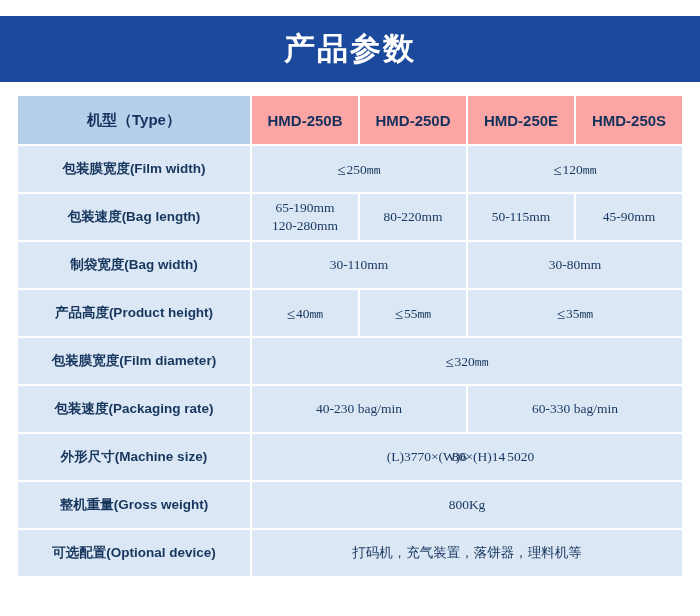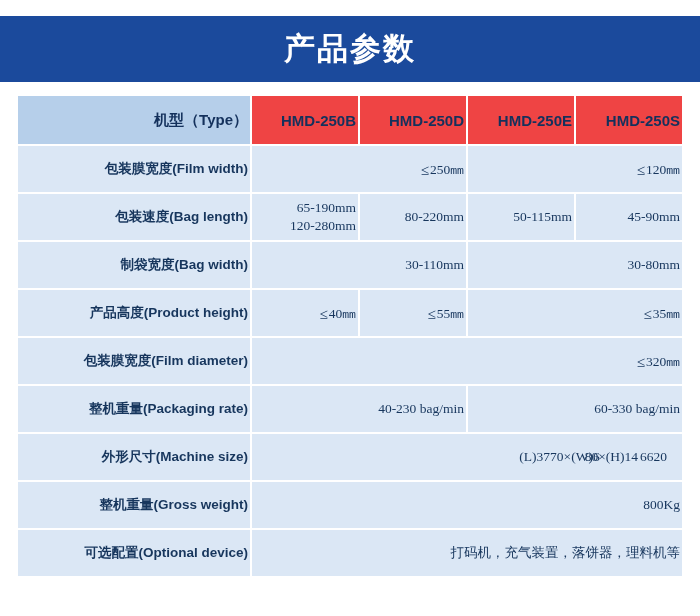--- a/index.html
+++ b/index.html
@@ -37,37 +37,37 @@
     padding: 12px 16px 0 16px;
     box-sizing: border-box;
   }
   table.spec {
     border-collapse: collapse;
     width: 668px;
     table-layout: fixed;
   }
   table.spec td {
     border: 2px solid #ffffff;
-    text-align: right;
+    text-align: center;
     vertical-align: middle;
     font-size: 13.5px;
     color: #17365d;
     background: #dbe7f5;
     padding: 2px 2px;
     height: 42px;
   }
   td.rowhead {
     background: #c3d8ef;
     font-weight: bold;
     font-size: 14px;
     color: #14315c;
     width: 228px;
   }
   tr.head td {
-    background: #ef4444;
+    background: #fca5a5;
     font-weight: bold;
     font-size: 15px;
     color: #14315c;
     height: 44px;
   }
   tr.head td.rowhead {
     background: #b6cfea;
   }
   .cell-multi span {
     display: block;
@@ -144,30 +144,30 @@
           <td><span class="le serif">≤</span><span class="serif">55</span><span class="unit">mm</span></td>
           <td colspan="2"><span class="le serif">≤</span><span class="serif">35</span><span class="unit">mm</span></td>
         </tr>
 
         <tr>
           <td class="rowhead">包装膜宽度(Film diameter)</td>
           <td colspan="4"><span class="le serif">≤</span><span class="serif">320</span><span class="unit">mm</span></td>
         </tr>
 
         <tr>
-          <td class="rowhead">整机重量(Packaging rate)</td>
+          <td class="rowhead">包装速度(Packaging rate)</td>
           <td colspan="2" class="serif">40-230 bag/min</td>
           <td colspan="2" class="serif">60-330 bag/min</td>
         </tr>
 
 
         <tr>
           <td class="rowhead">外形尺寸(Machine size)</td>
           <td colspan="4" class="serif overlap">
-            <span class="ov-a">(L)3770×(W)6</span><span class="ov-b">80×(H)14</span><span class="ov-c">6620</span>
+            <span class="ov-a">(L)3770×(W)6</span><span class="ov-b">80×(H)14</span><span class="ov-c">5020</span>
           </td>
         </tr>
 
         <tr>
           <td class="rowhead">整机重量(Gross weight)</td>
           <td colspan="4" class="serif">800Kg</td>
         </tr>
 
         <tr>
           <td class="rowhead">可选配置(Optional device)</td>

